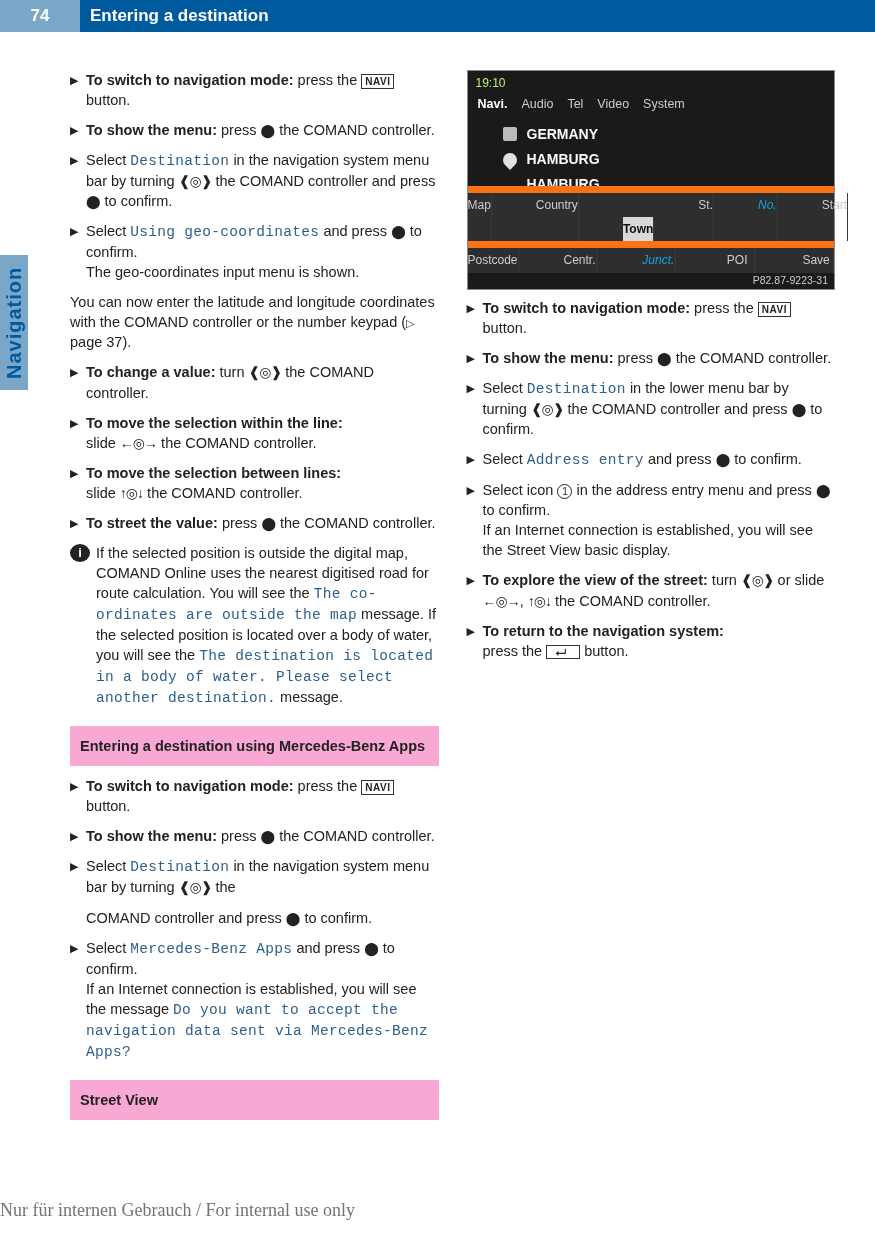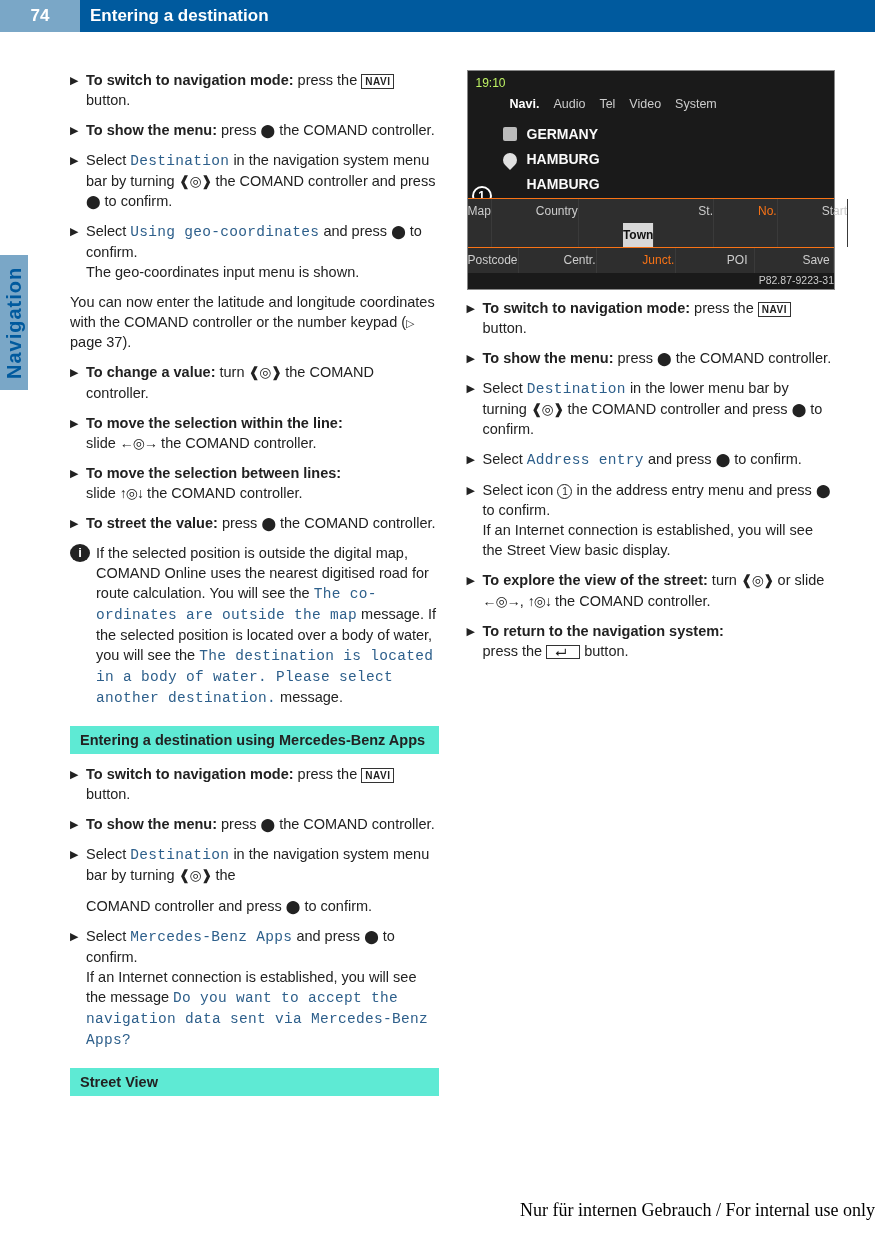--- a/index.html
+++ b/index.html
@@ -96,23 +96,23 @@
     position: absolute;
     left: 8px; top: -3px;
     font-size: 14px;
   }
   .icon-press { font-size: 13px; }
   .icon-ctrl { font-size: 14px; letter-spacing:-1px; }
   .bold { font-weight: bold; }
   .ui-text { font-family: "Courier New", monospace; color: #2d5f8b; font-weight: 400; letter-spacing: 0.3px; }
   .cross-ref::before { content: "▷ "; font-size: 11px; }
   .section-heading {
-    background: #5eead4;
+    background: #f9a8d4;
     font-weight: bold;
-    padding: 4px 10px;
+    padding: 10px 10px;
     margin: 18px 0 10px 0;
     break-inside: avoid;
     font-size: 14.5px;
   }
   .screenshot {
     break-inside: avoid;
     margin-bottom: 8px;
   }
   .screen {
     background: #1a1a1a;
@@ -127,21 +127,20 @@
     padding: 4px 8px 2px 8px;
     color:#bef264;
     font-size:12px;
   }
   .screen-tabs {
     display: flex;
     padding: 2px 10px;
     gap: 14px;
     color:#ccc;
     font-size:12.5px;
-    margin-left:32px;
   }
   .screen-tabs .active { color:#fff; font-weight:bold; }
   .screen-loc {
     display:flex; flex-direction:column;
     gap: 6px;
     padding: 10px 8px 8px 18px;
   }
   .loc-row { display:flex; align-items:center; gap:10px; font-weight:bold; color:#fafafa; font-size:14px;margin-left:17px;}
   .flag-dot, .pin-dot {
     width:14px; height:14px; background:#bbb; border-radius:2px;
@@ -152,43 +151,43 @@
     width:20px; height:20px; border:2px solid #fff; border-radius:50%;
     display:flex; align-items:center; justify-content:center;
     font-weight:bold; color:#fff; font-size:12px;
     background: rgba(0,0,0,0.4);
   }
   .screen-menu {
     position:absolute; bottom:16px; left:0; right:0;
     background:#2e2e2e;
   }
   .menu-row {
-    display:flex; border-top:1px solid #f97316;gap:44px;
+    display:flex; border-top:7px solid #f97316;gap:44px;
   }
   .menu-cell {
     flex:1; text-align:center; padding:4px 0; font-size:12px; color:#ccc;
     border-right:1px solid #3a3a3a;
   }
   .menu-cell.selected { background:#d8d8d8; color:#111; font-weight:bold;margin-top:24px;}
-  .menu-cell.dim { color:#f97316; }
+  .menu-cell.dim { color:#0ea5e9;font-style:italic; }
   .screen-caption {
-    position:absolute; bottom:2px; right:0; color:#ccc;
+    position:absolute; bottom:2px; right:6px; color:#ccc;
     font-size:10.5px;
   }
   .circled-inline {
     display:inline-flex; width:15px; height:15px; border:1px solid #222; border-radius:50%;
     align-items:center; justify-content:center; font-size:10px; vertical-align:middle;
   }
   .watermark {
     position: absolute;
     bottom: 20px;
     left: 0; right: 0;
-    text-align: right;
+    text-align: left;
     font-family: "Comic Sans MS", cursive;
-    color: #000000;
+    color: #737373;
     font-size: 18px;
   }
 </style>
 </head>
 <body>
 
 <div class="header-bar">
   <div class="page-num-box">74</div>
   <div>Entering a destination</div>
 </div>

